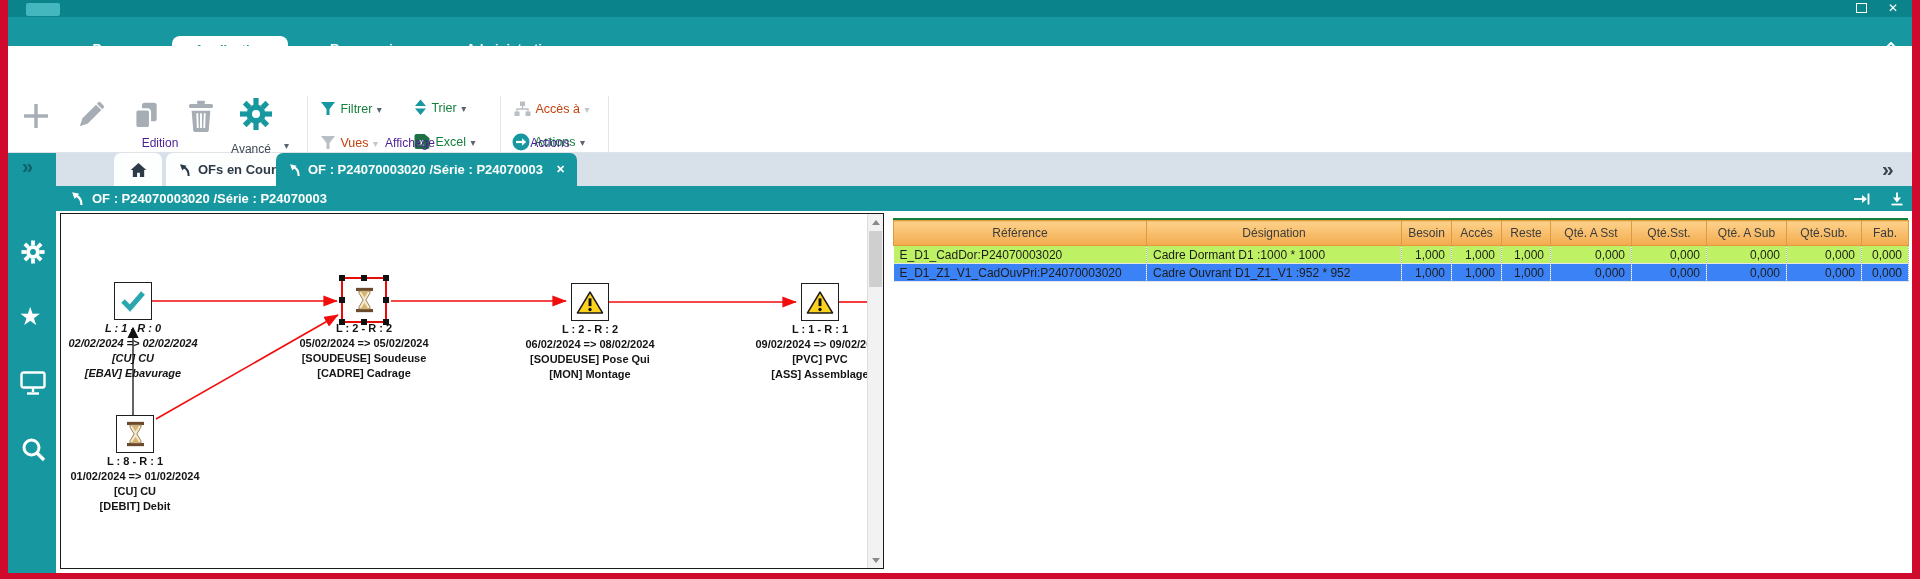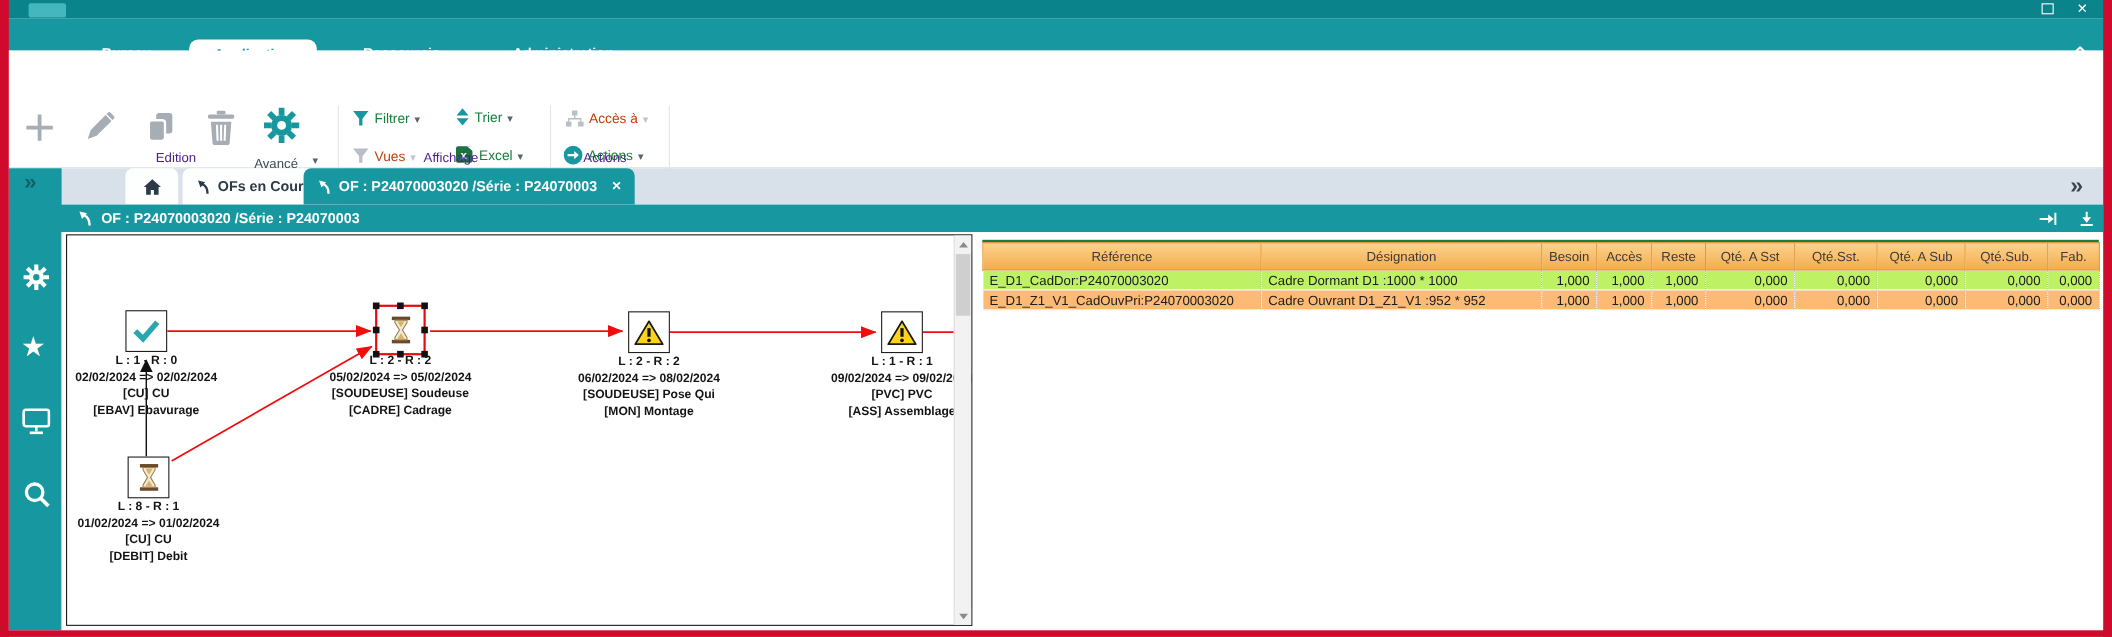--- a/index.html
+++ b/index.html
@@ -68,21 +68,21 @@
   .tri-down{width:0;height:0;border-left:4px solid transparent;border-right:4px solid transparent;border-top:5px solid #8a8a8a;}
 
   
   .tablewrap{left:893px;top:218px;width:1015px;border-top:2px solid #15803d;}
   table.grid{border-collapse:collapse;table-layout:fixed;width:1015px;}
   table.grid th{height:25px;background:linear-gradient(#fdd28b,#f3ab4e);border:1px solid #dd9a3f;
                 font-size:12px;font-weight:normal;color:#3b3b3b;padding:0 4px;overflow:hidden;white-space:nowrap;}
   table.grid td{height:18px;font-size:12px;color:#1c1c1c;padding:0 6px;white-space:nowrap;overflow:hidden;
                 border-right:1px dotted #aab4bc;border-bottom:1px solid #e6e6e6;}
   tr.sel td{background:#bef264;}
-  tr.alt td{background:#fdba74;}
+  tr.alt td{background:#3b82f6;}
   td.num{text-align:right;}
 </style>
 </head>
 <body>
 
 <div id="root">
 
   <div class="abs titlebar">
     <div class="abs app-chip"></div>
     <div class="abs win-max"></div>
@@ -299,21 +299,21 @@
       <line x1="548" y1="88" x2="735" y2="88" stroke="#f20d0d" stroke-width="1.6" marker-end="url(#arrR)"></line>
       <line x1="778" y1="88" x2="808" y2="88" stroke="#f20d0d" stroke-width="1.6"></line>
       <line x1="95" y1="205" x2="277" y2="101" stroke="#f20d0d" stroke-width="1.6" marker-end="url(#arrR)"></line>
     </svg>
 
     <div class="node-box" style="left:53px;top:68px;">
       <svg width="26" height="22" viewBox="0 0 26 22">
           <polyline points="3,11 10,18 23,3" fill="none" stroke="#2aa7ae" stroke-width="5"></polyline>
         </svg>
     </div>
-    <div class="node-label" style="left:-48px;top:107px;">
+    <div class="node-label" style="left:-48px;top:107px;font-style:italic;">
       <div>L : 1  -  R : 0</div>
       <div>02/02/2024 =&gt; 02/02/2024</div>
       <div>[CU] CU</div>
       <div>[EBAV] Ebavurage</div>
     </div>
 
     <div class="sel-wrap" style="left:280px;top:63px;">
       <svg width="17" height="26" viewBox="0 0 14 20">
         <rect x="0" y="0" width="14" height="2.6" fill="#6b4a2b"></rect>
           <rect x="0" y="17.4" width="14" height="2.6" fill="#6b4a2b"></rect>

